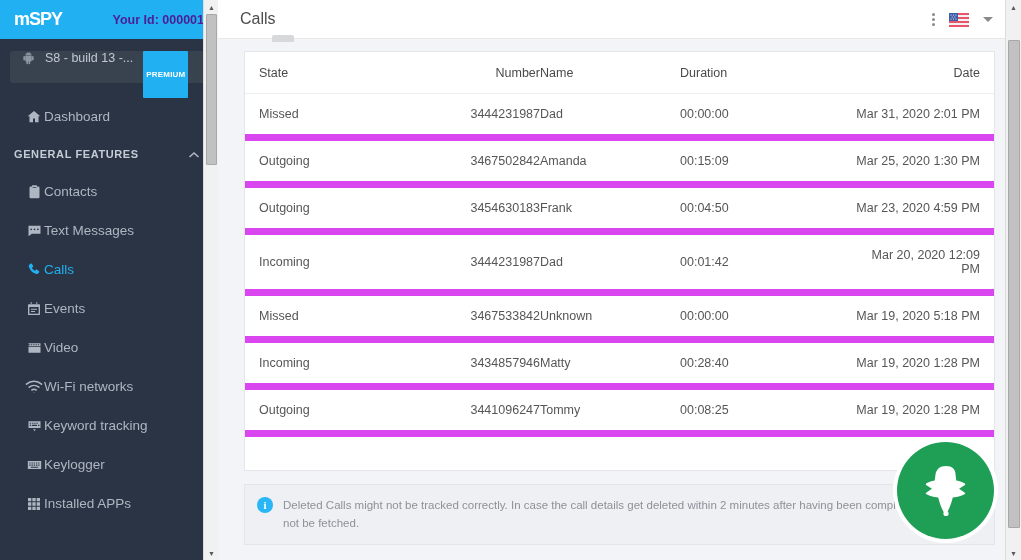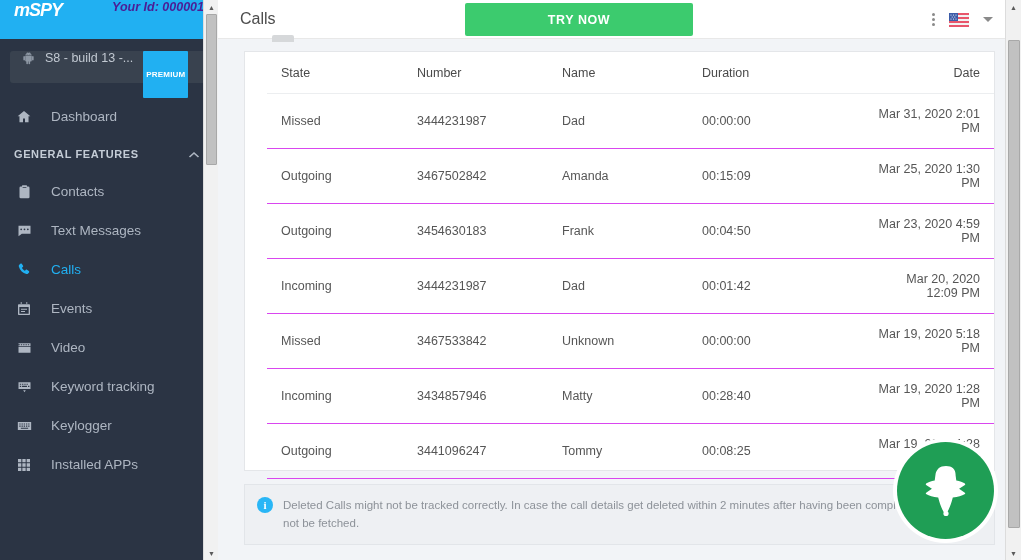--- a/index.html
+++ b/index.html
@@ -14,22 +14,22 @@
   
   #sidebar {
     width: 218px; height: 560px;
     background: #2b3444;
     position: relative;
     flex: 0 0 218px;
     overflow: hidden;
   }
   .brandbar {
     height: 39px; background: #21b0f2;
-    display: flex; align-items: flex-start;
-    padding: 0 14px; justify-content: space-between; font-style: italic;
+    display: flex; align-items: center;
+    padding: 0 14px; justify-content: space-between;
   }
   .brand-logo {
     color: #fff; font-weight: bold; font-size: 17px;
     letter-spacing: -0.3px; display: flex; align-items: center;
   }
   .brand-logo .mglyph { font-size: 18px; letter-spacing: -1px; }
   .brand-id { color: #4c1d95; font-size: 12.5px; font-weight: bold; }
 
   .device-box {
     margin: 12px 10px 0 10px;
@@ -46,21 +46,21 @@
   }
   .premium-badge {
     background: #21b0f2; color: #fff;
     font-size: 8px; font-weight: bold;
     padding: 19px 3px; border-radius: 1px;
     letter-spacing: 0.2px;
   }
 
   .nav-item {
     display: flex; align-items: center;
-    height: 39px; padding-left: 14px; gap: 17px;
+    height: 39px; padding-left: 24px; 
     cursor: pointer;
   }
   .nav-item .lbl { color: #aeb6c2; font-size: 13.5px; }
   .nav-item.active .lbl { color: #21b0f2; }
   .nav-icon { width: 20px; display: flex; justify-content: center; align-items: center; }
   .nav-icon svg { display: block; }
 
   .section-head {
     display: flex; align-items: center; justify-content: space-between;
     padding: 0 18px 0 14px; height: 36px;
@@ -135,35 +135,34 @@
     width: 22px; height: 7px; background: #d6d8da;
     border-radius: 2px 2px 0 0;
   }
 
   .card {
     background: #fff;
     border: 1px solid #e4e6e9;
     margin: 6px 12px 0 12px;
     height: 420px;
     position: relative;
-    padding-left: 22px;
   }
   table.calls { width: 100%; border-collapse: collapse; table-layout: fixed; }
   table.calls th {
     font-size: 12.5px; color: #4a4a4a; font-weight: normal;
     text-align: left; padding: 14px 0 13px 0; height: 41px;
     border-bottom: 1px solid #eceef0;
   }
   table.calls td {
     font-size: 12.5px; color: #565656;
     padding: 13px 0; height: 40px;
-    border-bottom: 1px solid #d946ef;
+    border-bottom: 7px solid #d946ef;
   }
   table.calls th.c-state, table.calls td.c-state { width: 150px; padding-left: 14px; }
-  table.calls th.c-number, table.calls td.c-number { width: 145px; }
+  table.calls th.c-number, table.calls td.c-number { width: 145px; text-align: right; }
   table.calls th.c-name, table.calls td.c-name { width: 140px; }
   table.calls th.c-duration, table.calls td.c-duration { width: 175px; }
   table.calls th.c-date, table.calls td.c-date { text-align: right; padding-right: 14px; }
 
   .notice {
     margin: 13px 12px 0 12px;
     background: #eef0f3;
     border: 1px solid #e2e5e9;
     min-height: 53px;
     display: flex; align-items: flex-start;
@@ -281,20 +280,31 @@
 
     <div class="nav-item">
       <span class="nav-icon">
         <svg width="17" height="16" viewBox="0 0 24 24" fill="#aeb6c2">
             <path d="M3 5h18v4H3V5zm0 1.2v1.6h2V6.2H3zm3.5 0v1.6h2V6.2h-2zm3.5 0v1.6h2V6.2h-2zm3.5 0v1.6h2V6.2h-2zm3.5 0v1.6h2V6.2h-2zM3 10h18v9H3v-9z"></path>
           </svg>
       </span>
       <span class="lbl">Video</span>
     </div>
 
+    <div class="nav-item">
+      <span class="nav-icon">
+        <svg width="18" height="14" viewBox="0 0 24 18" fill="none" stroke="#aeb6c2" stroke-width="2.1" stroke-linecap="round">
+          <path d="M2 5.2a15 15 0 0 1 20 0"></path>
+            <path d="M5.6 9.2a10 10 0 0 1 12.8 0"></path>
+            <path d="M9.2 13a5 5 0 0 1 5.6 0"></path>
+          <circle cx="12" cy="16" r="0.6" fill="#aeb6c2" stroke="none"></circle>
+        </svg>
+      </span>
+      <span class="lbl">Wi-Fi networks</span>
+    </div>
 
     <div class="nav-item">
       <span class="nav-icon">
         <svg width="17" height="16" viewBox="0 0 24 24" fill="#aeb6c2">
             <path d="M3 5h18v10H3V5zm2 2v1.7h2V7H5zm3.3 0v1.7h2V7h-2zm3.4 0v1.7h2V7h-2zm3.3 0v1.7h2V7h-2zM5 10.3V12h2v-1.7H5zm3.3 0V12h7.4v-1.7H8.3zm9 0V12h2v-1.7h-2zM10 17h4l-2 3-2-3z"></path>
           </svg>
       </span>
       <span class="lbl">Keyword tracking</span>
     </div>
 
@@ -320,21 +330,20 @@
       <div class="sb-arrow up">▲</div>
       <div class="sb-thumb"></div>
       <div class="sb-arrow down">▼</div>
     </div>
   </div>
 
   <div id="main">
 
     <div class="topbar">
       <div class="page-title">Calls</div>
-      <button class="try-now">TRY NOW</button>
       <div class="top-right">
         <div class="kebab">
             <i></i>
             <i></i>
             <i></i>
           </div>
         <svg class="flag" viewBox="0 0 20 14">
           <rect width="20" height="14" fill="#f2f2f2"></rect>
           <g fill="#e8566b">
             <rect y="0" width="20" height="2"></rect>

